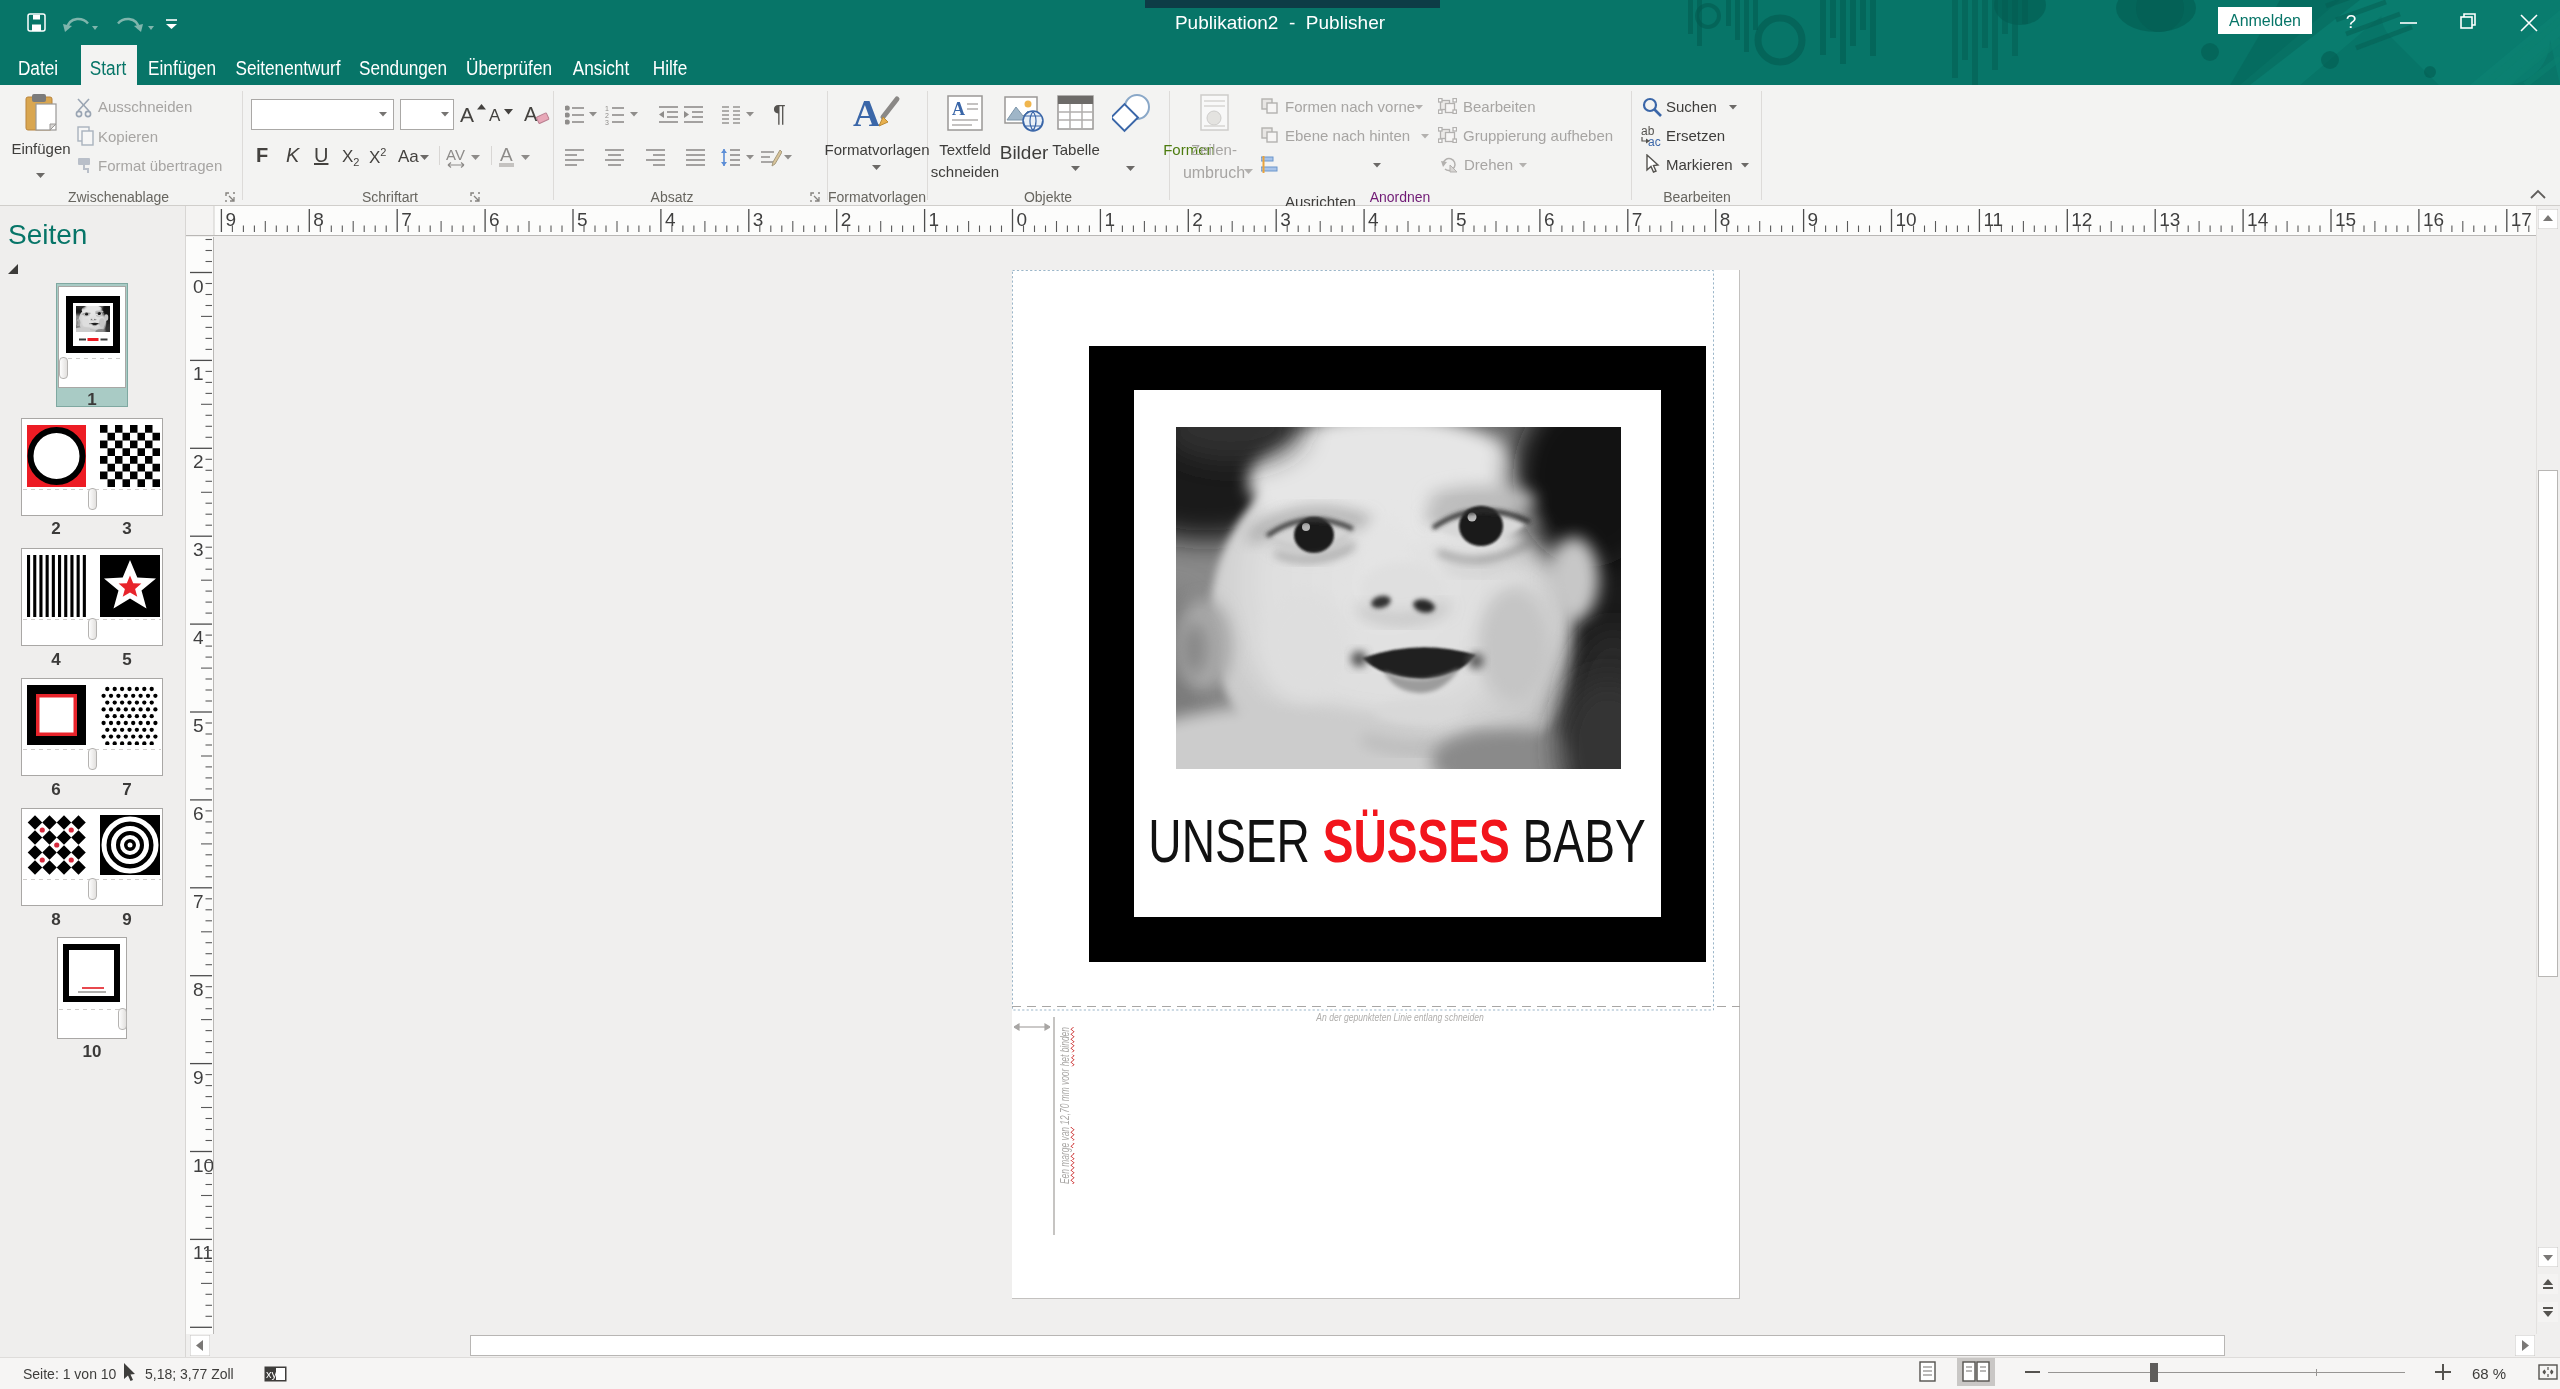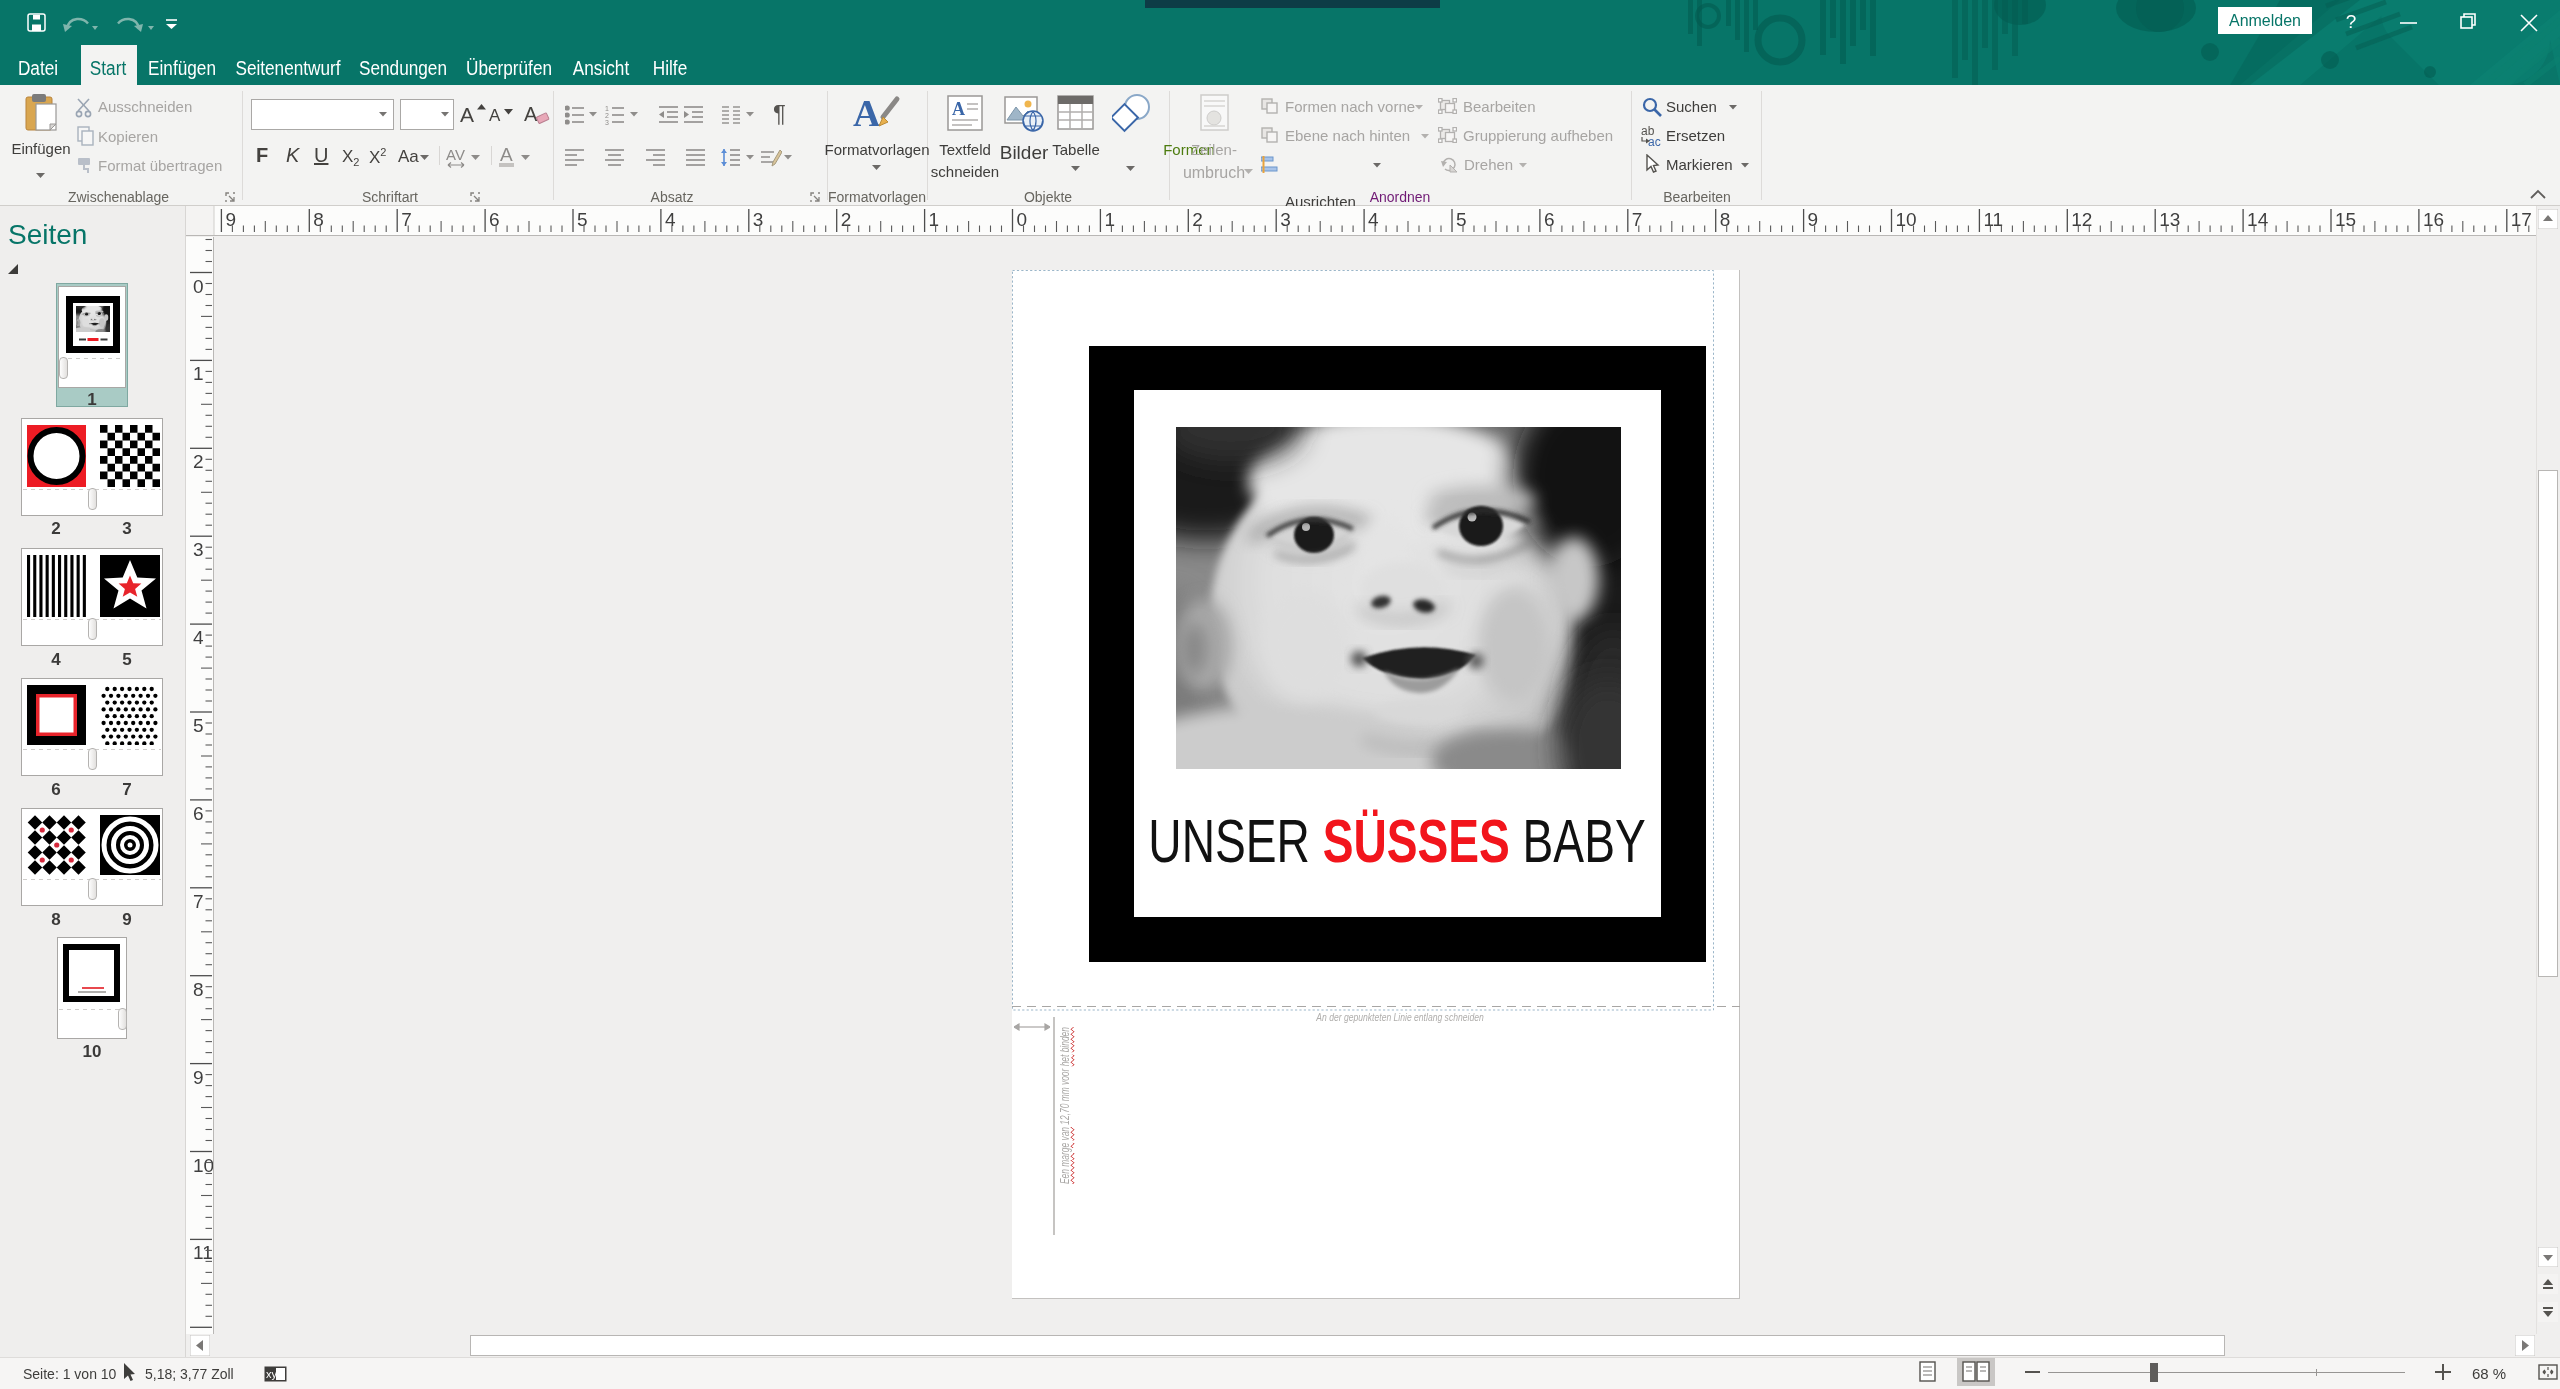--- a/index.html
+++ b/index.html
@@ -148,20 +148,21 @@
 <g stroke="#7fb5ac" stroke-width="2.4" fill="none">
 <path d="M 119,21 q -1,-9 -10,-10 q -7,-0.5 -11,4.5"></path>
 </g>
 <polygon points="123,16 114,18 121,24" fill="#7fb5ac"></polygon>
 <polygon points="128,18 134,18 131,22" fill="#7fb5ac"></polygon>
 <g stroke="#ffffff" stroke-width="1.6">
 <line x1="146" y1="12" x2="157" y2="12"></line>
 </g>
 <polygon points="146,16 157,16 151.5,21" fill="#ffffff"></polygon>
 </svg>
+    <div style="position:absolute;left:0;top:11px;width:2560px;text-align:center;color:#ffffff;font-size:19px;">Publikation2&nbsp;&nbsp;-&nbsp;&nbsp;Publisher</div>
 <div style="position:absolute;left:2218px;top:7px;width:94px;height:27px;background:#ffffff;color:#077568;font-size:16px;text-align:center;line-height:27px;">Anmelden</div>
 <div style="position:absolute;left:2336px;top:8px;width:30px;height:27px;color:#ffffff;font-size:19px;text-align:center;line-height:27px;">?</div>
 <svg style="position:absolute;left:2395px;top:12px" width="165" height="22" stroke="#ffffff" fill="none" stroke-width="1.6">
 <line x1="5" y1="11" x2="22" y2="11"></line>
 <rect x="66" y="5" width="11" height="11"></rect>
 <path d="M 69,5 L 69,2 L 80,2 L 80,13 L 77,13"></path>
 <path d="M 126,3 L 142,19 M 142,3 L 126,19"></path>
 </svg>
     <div style="position:absolute;left:38px;top:56px;transform:translateX(-50%) scaleX(0.86);color:#ffffff;font-size:20px;white-space:nowrap;">Datei</div>
     <div style="position:absolute;left:81px;top:45px;width:56px;height:41px;background:#f3f3f2;"></div>

